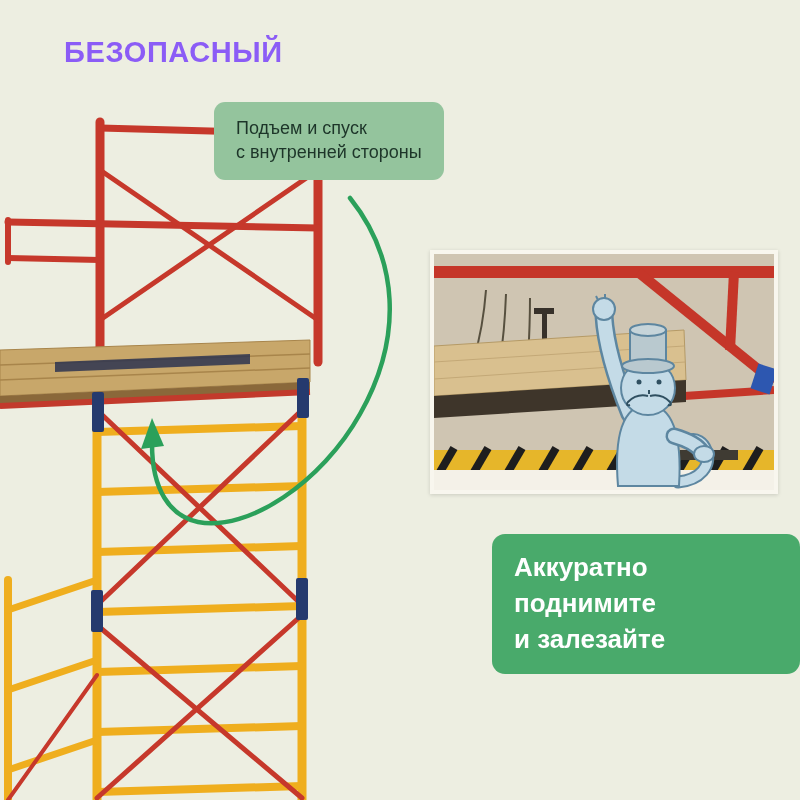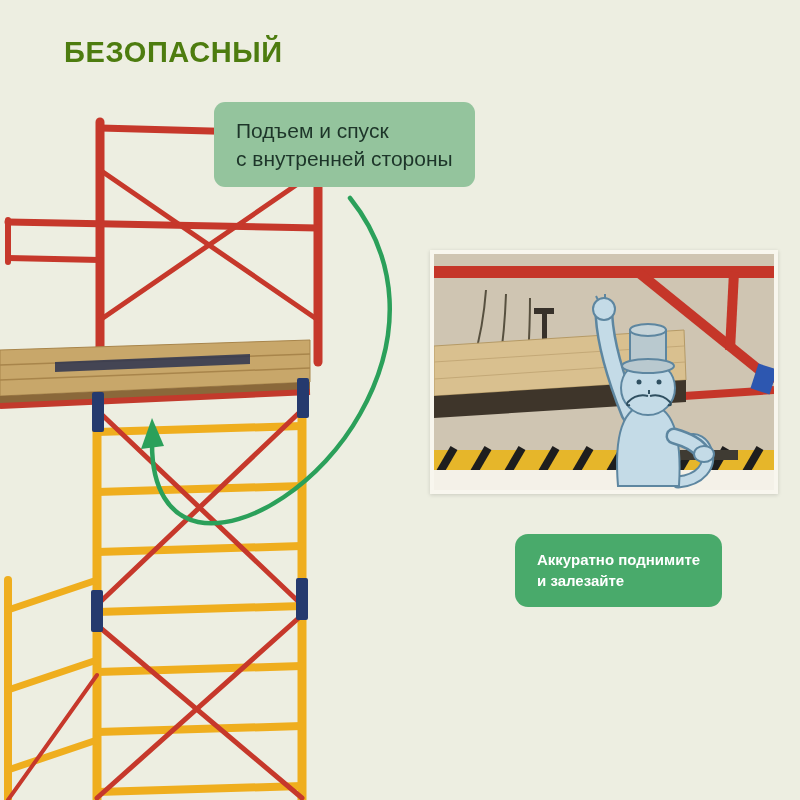--- a/index.html
+++ b/index.html
@@ -6,34 +6,34 @@
   .page{
     position:relative;
     width:800px;height:800px;
     background:#edeee1;
     overflow:hidden;
     font-family:"Liberation Sans","DejaVu Sans",sans-serif;
   }
   .title{
     position:absolute;left:64px;top:36px;
     font-size:29px;font-weight:800;letter-spacing:.6px;
-    color:#4d7c0f;margin:0;
+    color:#8b5cf6;margin:0;
   }
   .bubble{
     position:absolute;left:214px;top:102px;
     background:#94c49d;border-radius:11px;
     padding:15px 22px;
-    font-size:21px;line-height:1.32;font-weight:500;
+    font-size:18px;line-height:1.32;font-weight:500;
     color:#1d3529;white-space:pre-line;
   }
   .cta{
-    position:absolute;left:515px;top:534px;
+    position:absolute;left:492px;top:534px;
     background:#49aa6b;border-radius:13px;
     padding:16px 22px;
-    font-size:15px;line-height:1.38;font-weight:600;
+    font-size:26px;line-height:1.38;font-weight:600;
     color:#ffffff;white-space:pre-line;
   }
   .note{
     position:absolute;left:325px;top:650px;
     font-size:23px;line-height:1.45;font-weight:600;
     color:#2e5947;white-space:pre-line;
   }
   .scaffold{position:absolute;left:0;top:110px;width:340px;height:690px;}
   .arrow-layer{position:absolute;left:0;top:0;width:800px;height:800px;pointer-events:none;}
   .inset{

